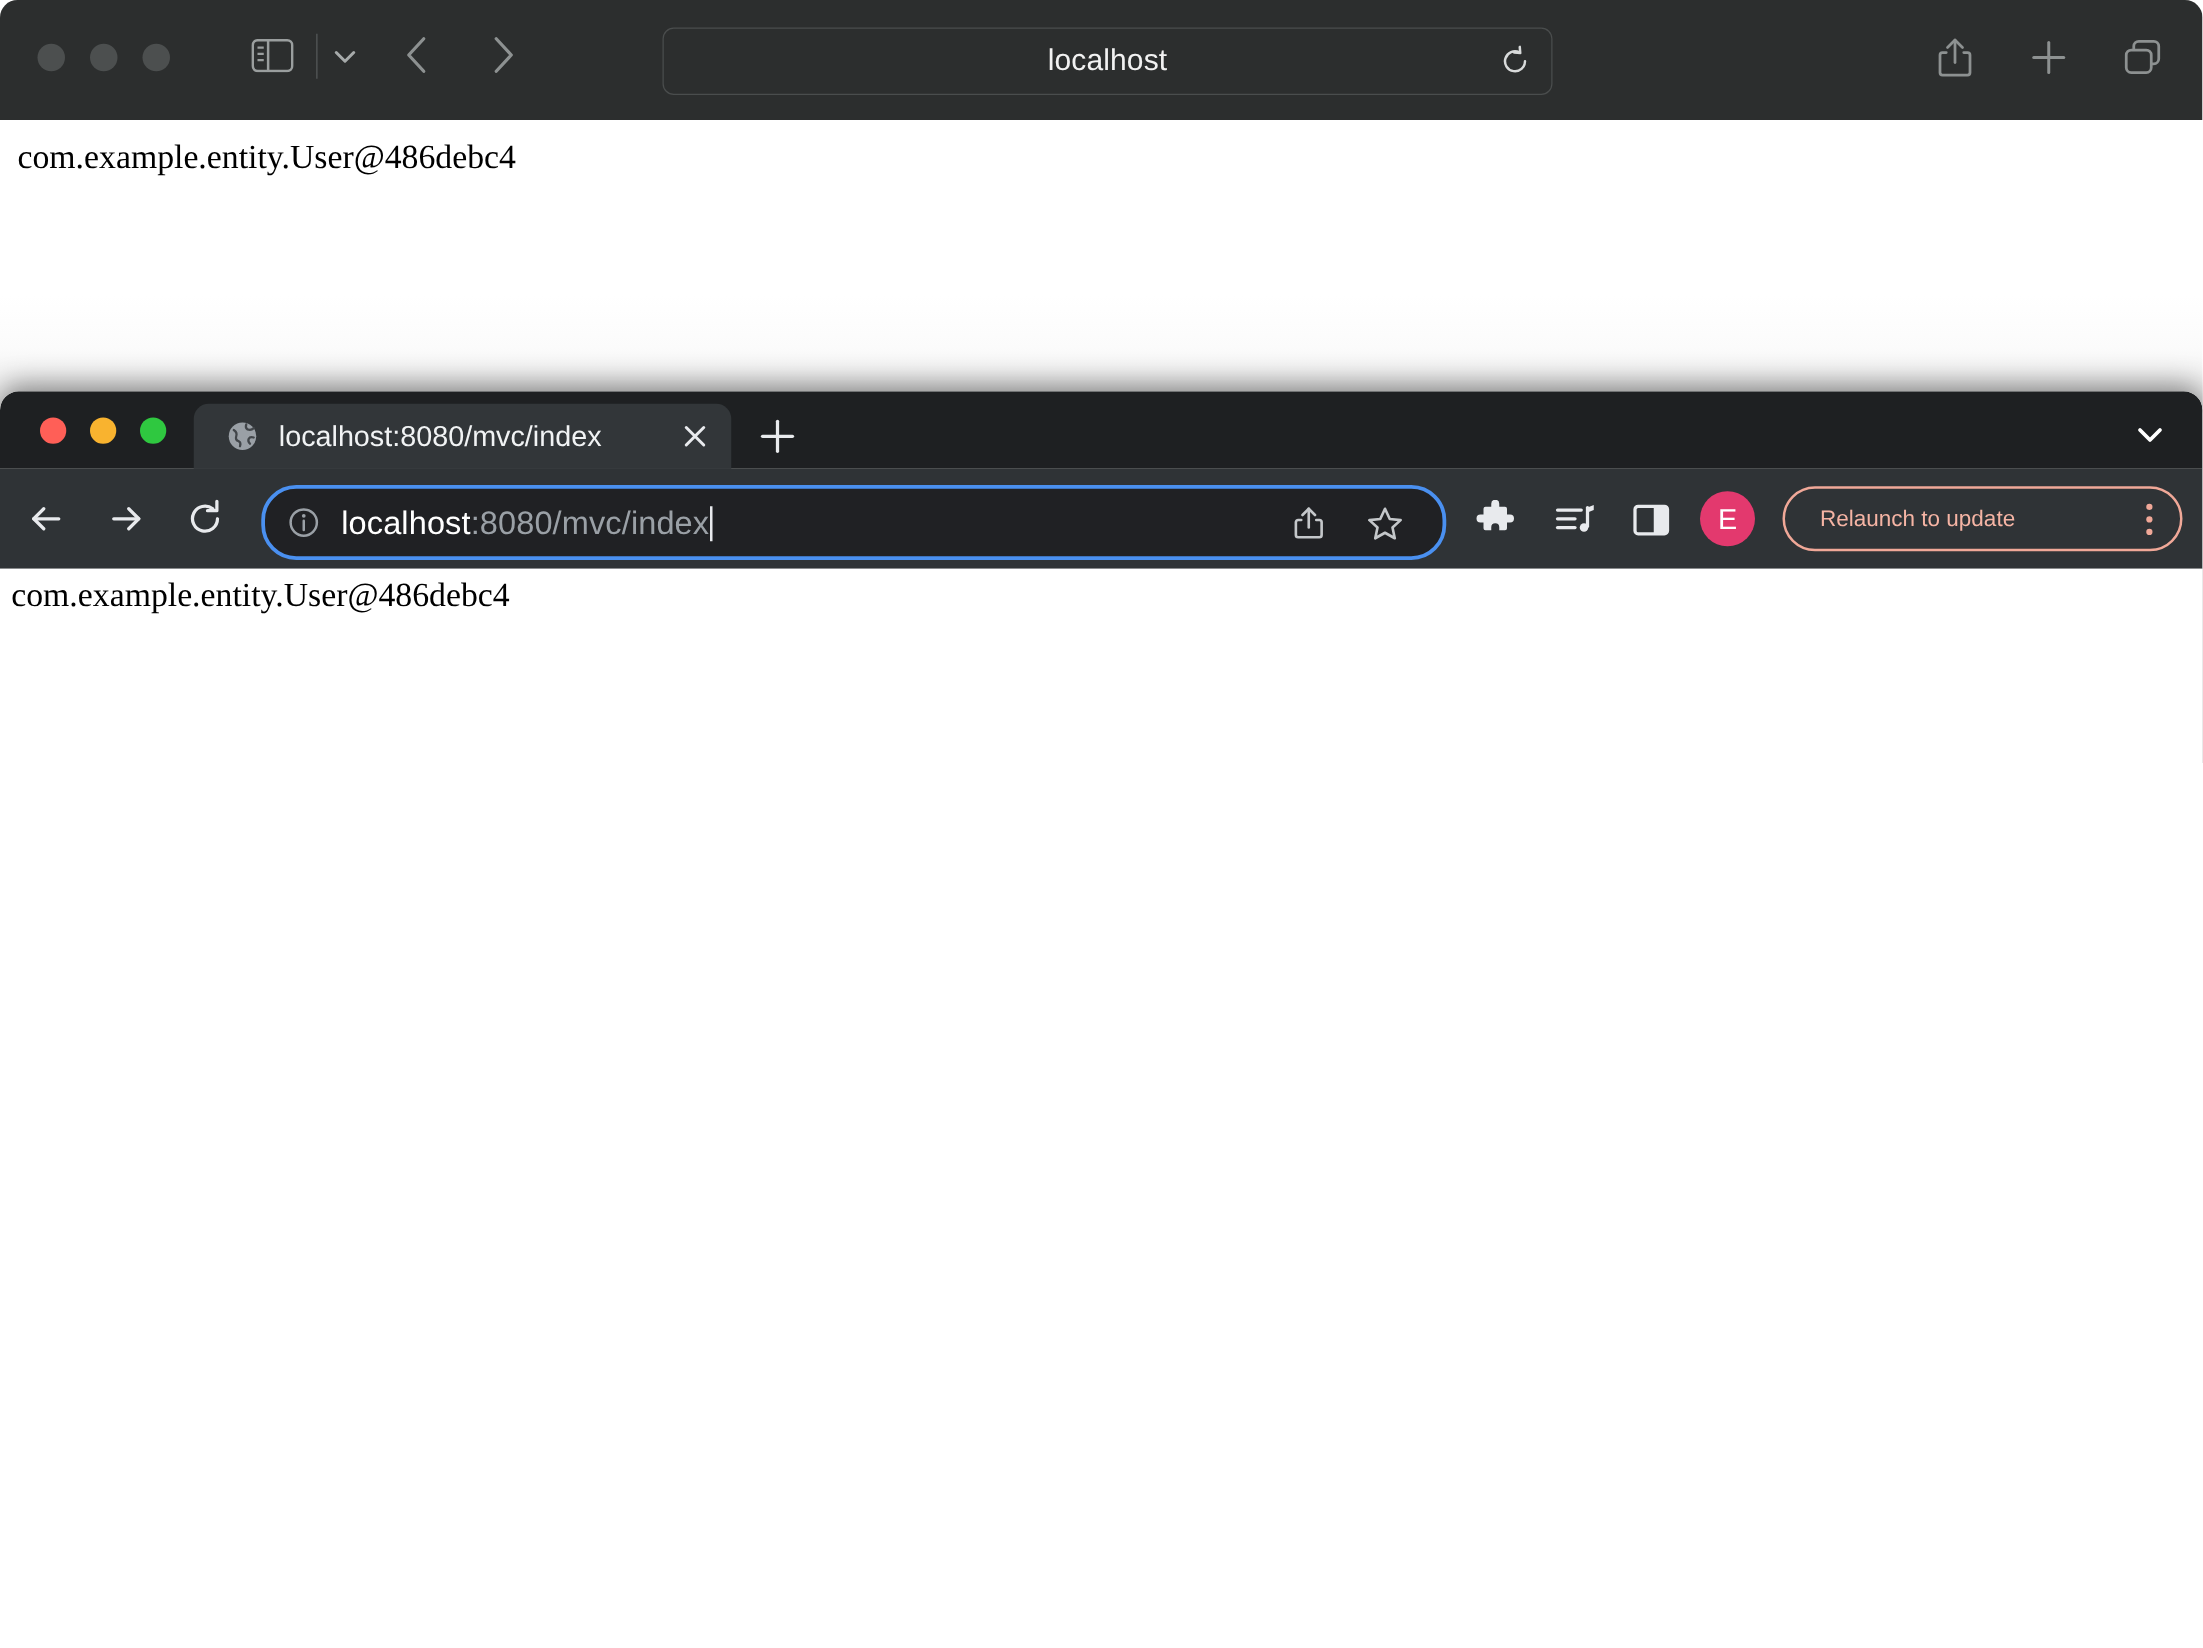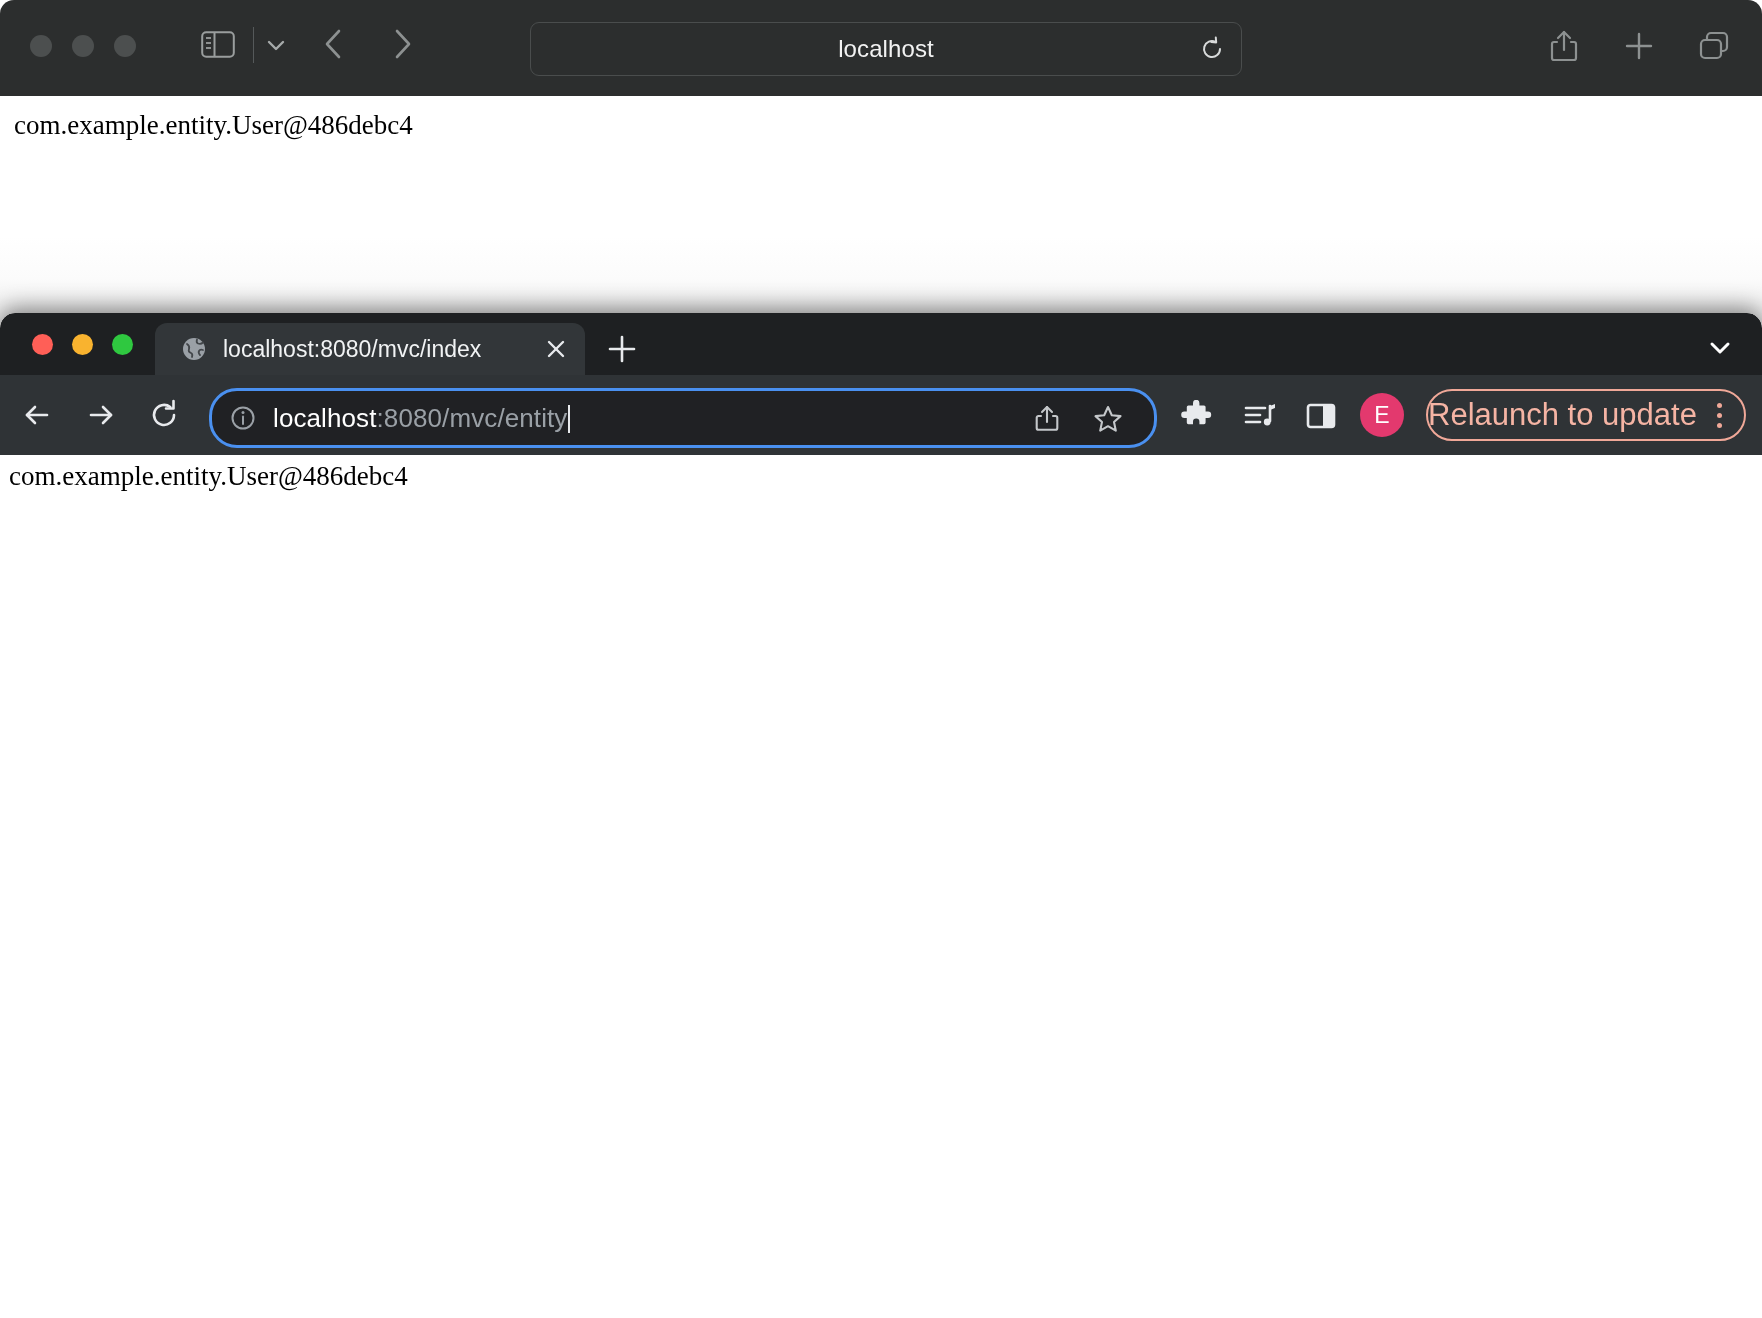--- a/index.html
+++ b/index.html
@@ -246,22 +246,23 @@
     position: absolute;
     left: 1426px; top: 14px;
     width: 320px; height: 52px;
     border: 2px solid #f0a898;
     border-radius: 26px;
     display: flex;
     align-items: center;
     box-sizing: border-box;
   }
   #relaunch-label {
+    margin-left: 28px;
     color: #f5b4a4;
-    font-size: 31px;
+    font-size: 18px;
     white-space: nowrap;
   }
   #relaunch-dots {
     margin-left: auto;
     margin-right: 22px;
     display: flex;
     flex-direction: column;
     gap: 5px;
   }
   #relaunch-dots i {
@@ -437,21 +438,21 @@
     </span>
 
     <div id="omnibox">
       <span id="omni-info">
         <svg width="26" height="26" viewBox="0 0 26 26">
           <circle cx="13" cy="13" r="10.5" fill="none" stroke="#9aa0a6" stroke-width="2"></circle>
           <circle cx="13" cy="7.6" r="1.5" fill="#9aa0a6"></circle>
           <line x1="13" y1="11.5" x2="13" y2="19" stroke="#9aa0a6" stroke-width="2" stroke-linecap="round"></line>
         </svg>
       </span>
-      <span id="omni-text"><span id="omni-host">localhost</span><span id="omni-path">:8080/mvc/entity</span><span id="omni-caret"></span></span>
+      <span id="omni-text"><span id="omni-host">localhost</span><span id="omni-path">:8080/mvc/index</span><span id="omni-caret"></span></span>
       <span id="omni-share">
         <svg width="30" height="30" viewBox="0 0 30 30">
           <path d="M9,13 H6.5 a1.8,1.8 0 0 0 -1.8,1.8 V25 a1.8,1.8 0 0 0 1.8,1.8 H23.5 a1.8,1.8 0 0 0 1.8,-1.8 V14.8 a1.8,1.8 0 0 0 -1.8,-1.8 H21" fill="none" stroke="#c4c7ca" stroke-width="2.1" stroke-linecap="round"></path>
           <line x1="15" y1="4" x2="15" y2="19" stroke="#c4c7ca" stroke-width="2.1" stroke-linecap="round"></line>
           <polyline points="10,9 15,4 20,9" fill="none" stroke="#c4c7ca" stroke-width="2.1" stroke-linecap="round" stroke-linejoin="round"></polyline>
         </svg>
       </span>
       <span id="omni-star">
         <svg width="32" height="32" viewBox="0 0 32 32">
           <polygon points="16,4 19.8,12.2 28.5,13.1 22,19 23.8,27.6 16,23.2 8.2,27.6 10,19 3.5,13.1 12.2,12.2" fill="none" stroke="#c4c7ca" stroke-width="2.1" stroke-linejoin="round"></polygon>

